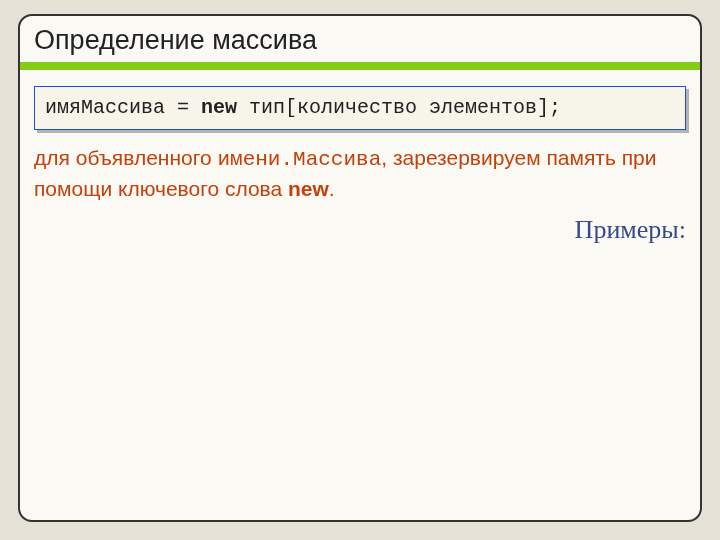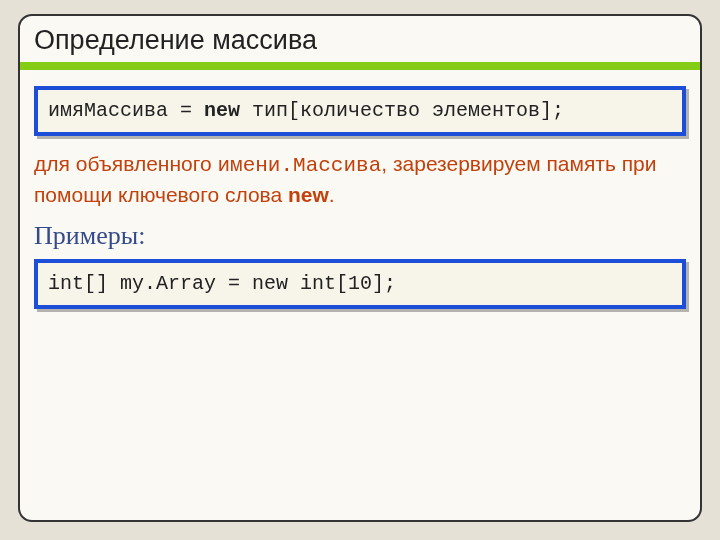--- a/index.html
+++ b/index.html
@@ -22,21 +22,21 @@
     padding:8px 14px 6px 14px;
     border-bottom:8px solid #84cc16;
     font-size:27px;
     color:#222;
     line-height:1.2;
   }
   .body{
     padding:10px 14px 0 14px;
   }
   .codebox{
-    border:4px solid #1d4ed8;
+    border:1px solid #1d4ed8;
     background:#f7f4ea;
     box-shadow:3px 3px 0 rgba(0,0,0,.28);
     padding:6px 10px;
     margin:6px 0 14px 0;
     font-family:"Courier New",Courier,monospace;
     font-size:20px;
     color:#222;
     line-height:1.5;
     white-space:pre;
   }
@@ -46,35 +46,35 @@
     line-height:1.35;
     margin:6px 0 12px 0;
   }
   .para .mono{font-family:"Courier New",Courier,monospace}
   .para b{font-weight:bold}
   .subhead{
     font-family:"Comic Sans MS","Comic Sans",cursive;
     font-size:26px;
     color:#354a8a;
     margin:6px 0 8px 0;
+    text-align:right;
   }
 </style>
 </head>
 <body>
 
 <div class="card">
   <div class="titlebar">Определение массива</div>
   <div class="body">
 
     <div class="codebox"><span>имяМассива = </span><b>new</b><span> тип[количество элементов];</span></div>
 
     <div class="para">
       <span>для объявленного </span><span class="mono">имени.Массива</span><span>, зарезервируем память при помощи ключевого слова </span><b>new</b><span>.</span>
     </div>
 
     <div class="subhead">Примеры:</div>
 
 
 
-    <div class="codebox">int[] my.Array = new int[10];</div>
 
   </div>
 </div>
 
 </body></html>

